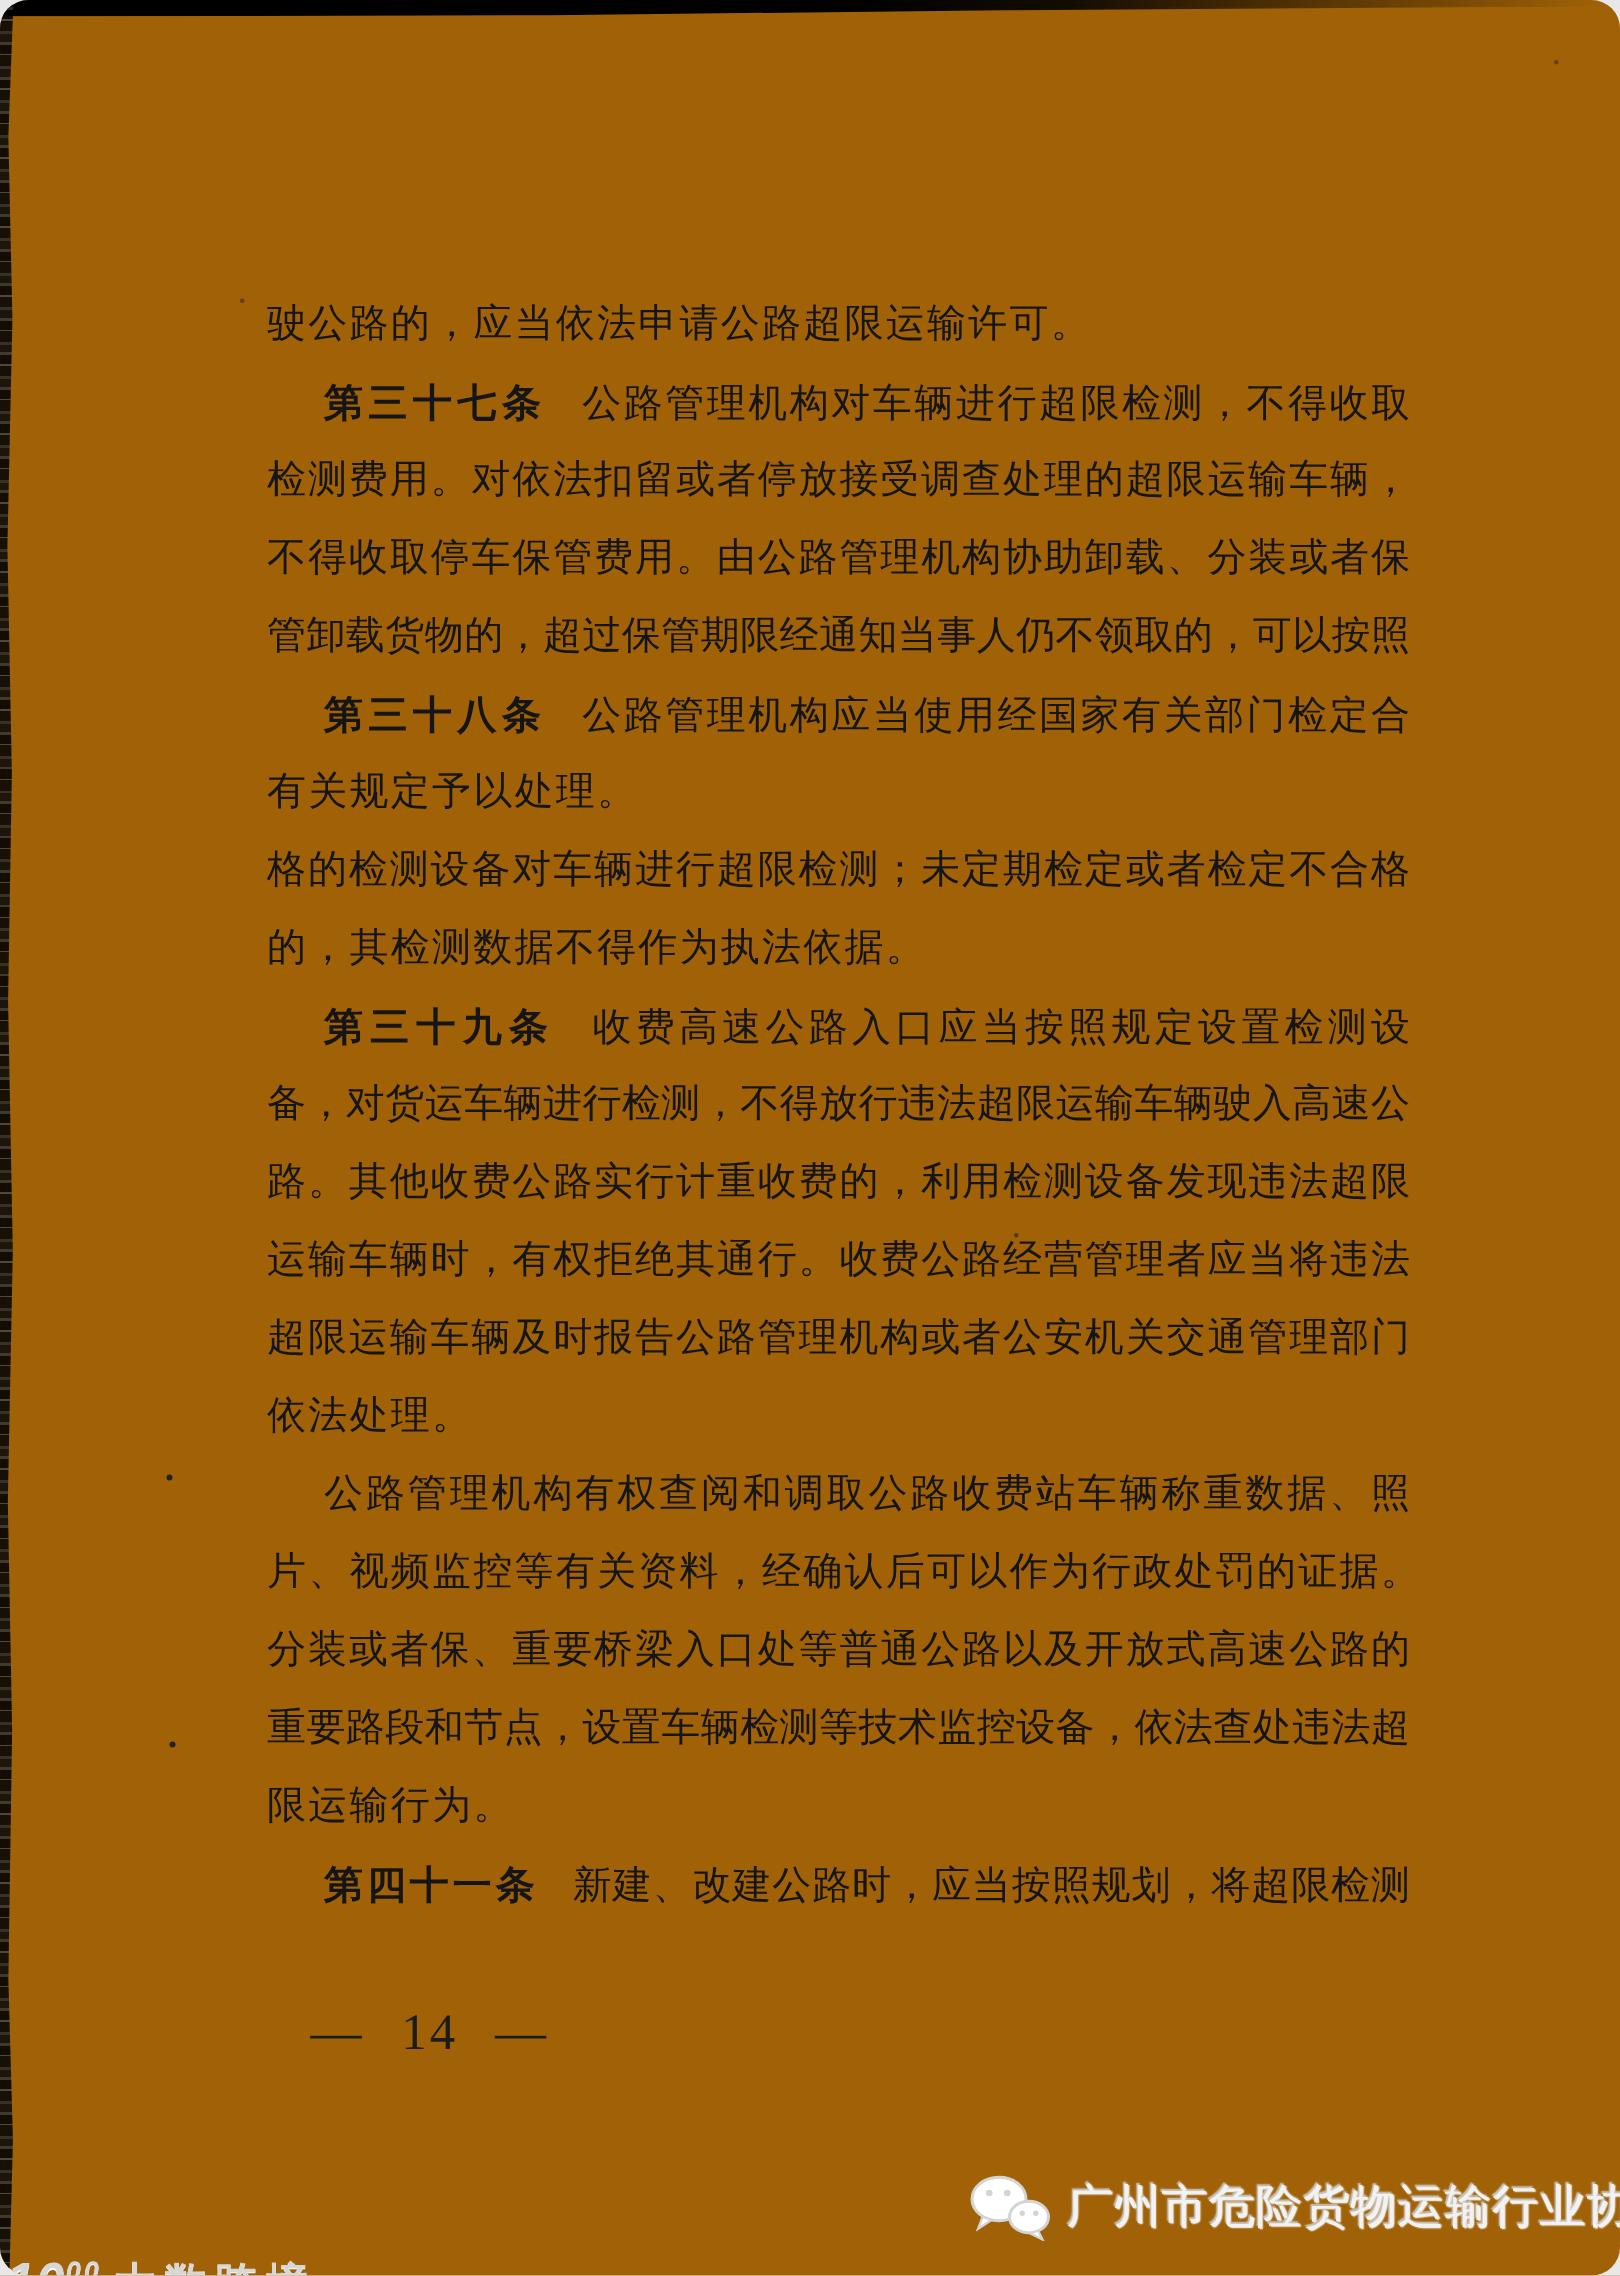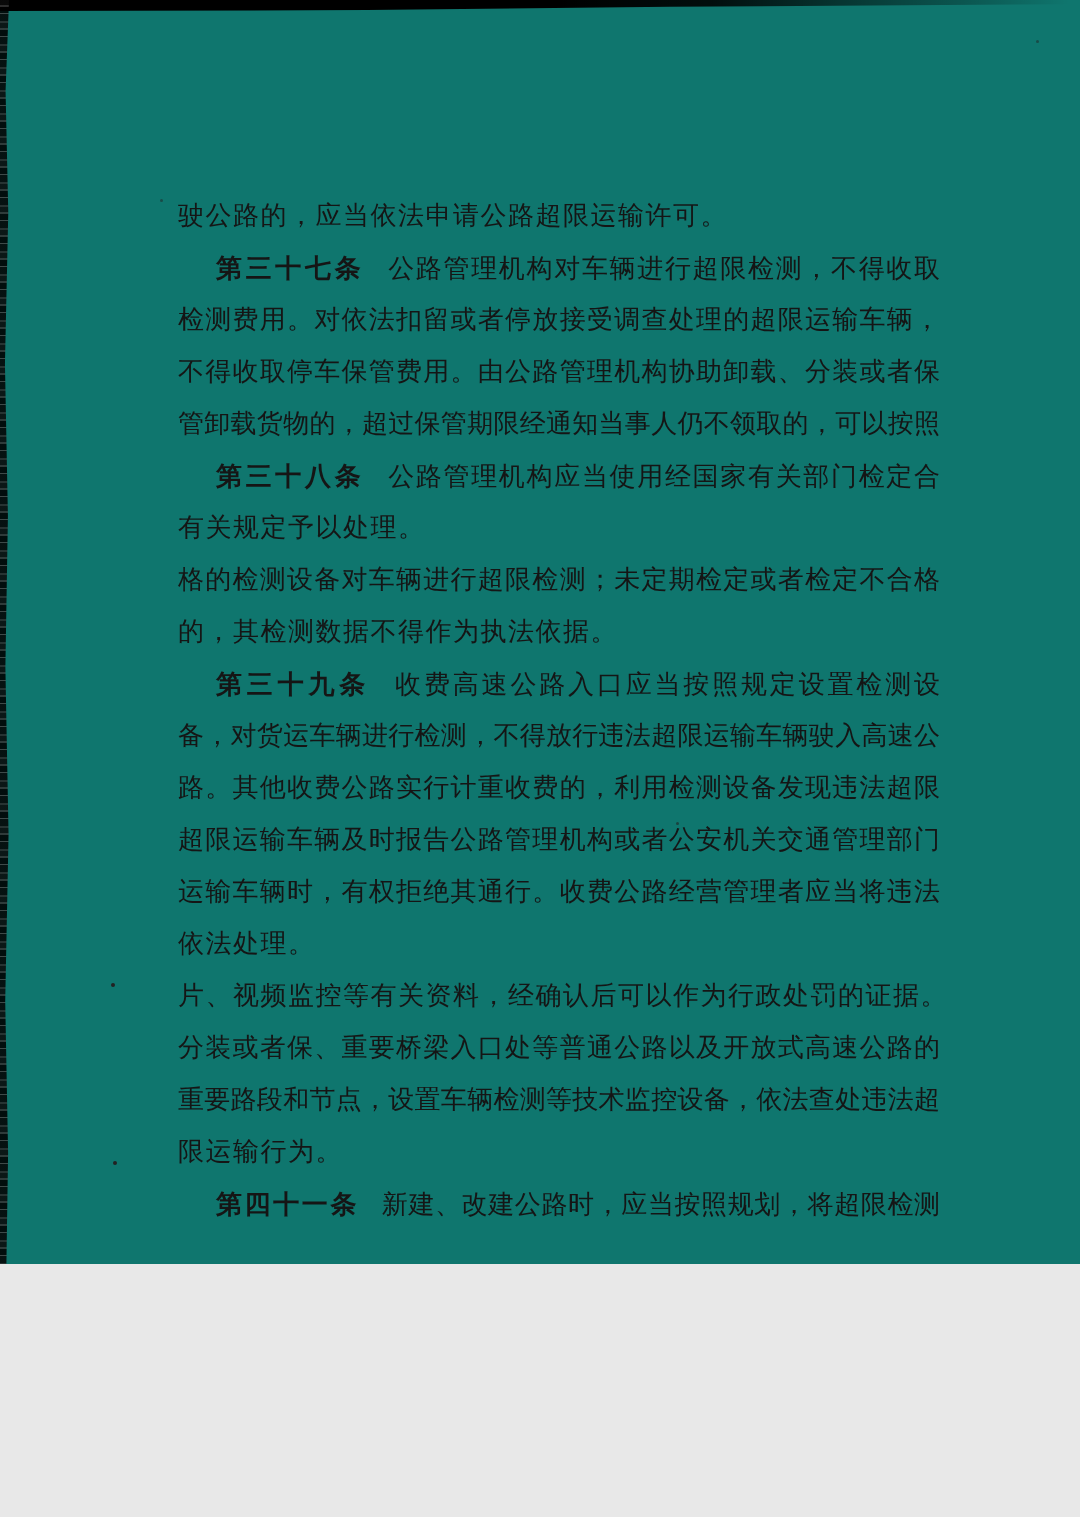--- a/index.html
+++ b/index.html
@@ -1,21 +1,22 @@
 <!DOCTYPE html>
 <html><head>
 <meta charset="utf-8">
 <style>
   html,body{margin:0;padding:0;background:#e8e8e8;}
   .page{
     position:relative;
-    width:1080px;height:1264px;
-    background:#0f766e;
+    width:1080px;height:1517px;
+    background:#a16207;
     overflow:hidden;
     font-family:"Liberation Serif","DejaVu Serif",serif;
+    border-radius:19px;
   }
   
   .scan-top{
     position:absolute;top:0;left:0;width:1080px;height:11px;
     background:linear-gradient(to right,#000 0,#000 52%,rgba(0,0,0,.88) 66%,rgba(0,0,0,.55) 78%,rgba(0,0,0,.25) 90%,rgba(0,0,0,0) 99%);
     clip-path:polygon(0 0,100% 0,100% 38%,62% 62%,34% 92%,0 100%);
   }
   .scan-left{
     position:absolute;top:0;left:0;width:9px;height:1517px;
     background:repeating-linear-gradient(to bottom,
@@ -92,23 +93,24 @@
       <div class="line stretch"><span>检测费用。对依法扣留或者停放接受调查处理的超限运输车辆，</span></div>
       <div class="line stretch"><span>不得收取停车保管费用。由公路管理机构协助卸载、分装或者保</span></div>
       <div class="line stretch"><span>管卸载货物的，超过保管期限经通知当事人仍不领取的，可以按照</span></div>
       <div class="line stretch indent"><span class="term">第三十八条</span><span class="gap"></span><span>公路管理机构应当使用经国家有关部门检定合</span></div>
       <div class="line"><span>有关规定予以处理。</span></div>
       <div class="line stretch"><span>格的检测设备对车辆进行超限检测；未定期检定或者检定不合格</span></div>
       <div class="line"><span>的，其检测数据不得作为执法依据。</span></div>
       <div class="line stretch indent"><span class="term">第三十九条</span><span class="gap"></span><span>收费高速公路入口应当按照规定设置检测设</span></div>
       <div class="line stretch"><span>备，对货运车辆进行检测，不得放行违法超限运输车辆驶入高速公</span></div>
       <div class="line stretch"><span>路。其他收费公路实行计重收费的，利用检测设备发现违法超限</span></div>
+      <div class="line stretch"><span>运输车辆时，有权拒绝其通行。收费公路经营管理者应当将违法</span></div>
       <div class="line stretch"><span>超限运输车辆及时报告公路管理机构或者公安机关交通管理部门</span></div>
-      <div class="line stretch"><span>运输车辆时，有权拒绝其通行。收费公路经营管理者应当将违法</span></div>
       <div class="line"><span>依法处理。</span></div>
+      <div class="line stretch indent"><span>公路管理机构有权查阅和调取公路收费站车辆称重数据、照</span></div>
       <div class="line"><span>片、视频监控等有关资料，经确认后可以作为行政处罚的证据。</span></div>
       <div class="line stretch"><span>分装或者保、重要桥梁入口处等普通公路以及开放式高速公路的</span></div>
       <div class="line stretch"><span>重要路段和节点，设置车辆检测等技术监控设备，依法查处违法超</span></div>
       <div class="line"><span>限运输行为。</span></div>
       <div class="line stretch indent"><span class="term">第四十一条</span><span class="gap"></span><span>新建、改建公路时，应当按照规划，将超限检测</span></div>
     </div>
 
   <div class="page-number">— 14 —</div>
 
   <div class="wm-left">

